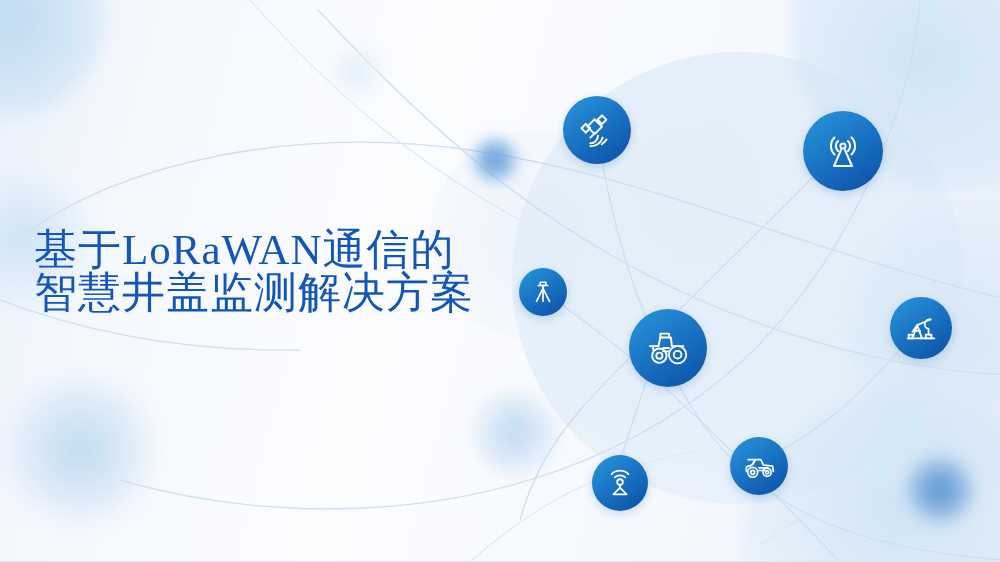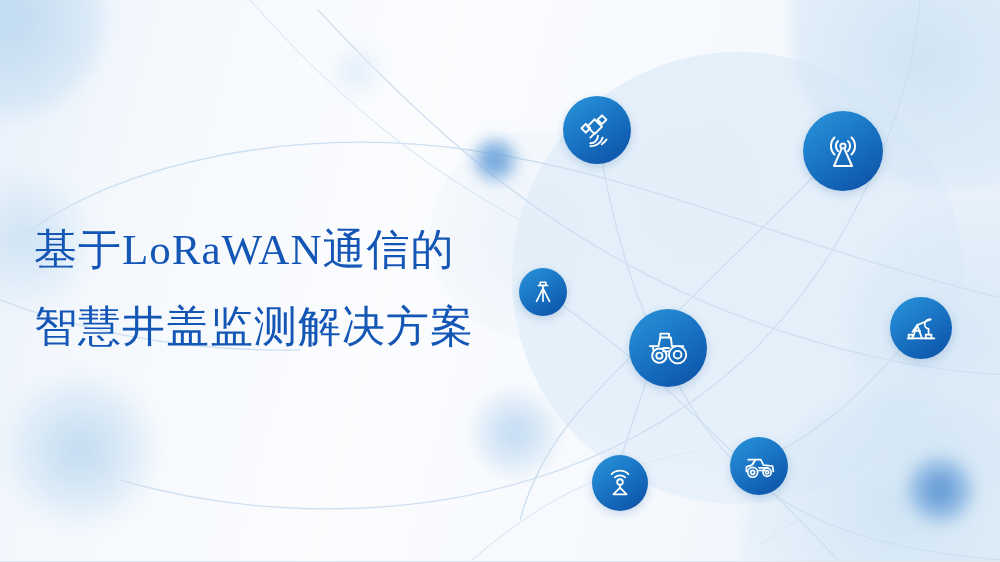--- a/index.html
+++ b/index.html
@@ -107,21 +107,21 @@
   }
   .title-line {
     font-family: "Liberation Serif", "DejaVu Serif", serif;
     color: #1356b5;
     font-size: 43px;
     line-height: 1.0;
     letter-spacing: 1px;
     white-space: nowrap;
     font-weight: 400;
   }
-  .title-line.l1 { margin-bottom: 34px; }
+  .title-line.l1 { }
 
   
   .node {
     position: absolute;
     border-radius: 50%;
     background: linear-gradient(145deg, #2a93da 0%, #1f81cd 30%, #1569bb 62%, #0c4fa4 100%);
     display: flex;
     align-items: center;
     justify-content: center;
     box-shadow: 0 3px 10px rgba(21,86,160,.20);

